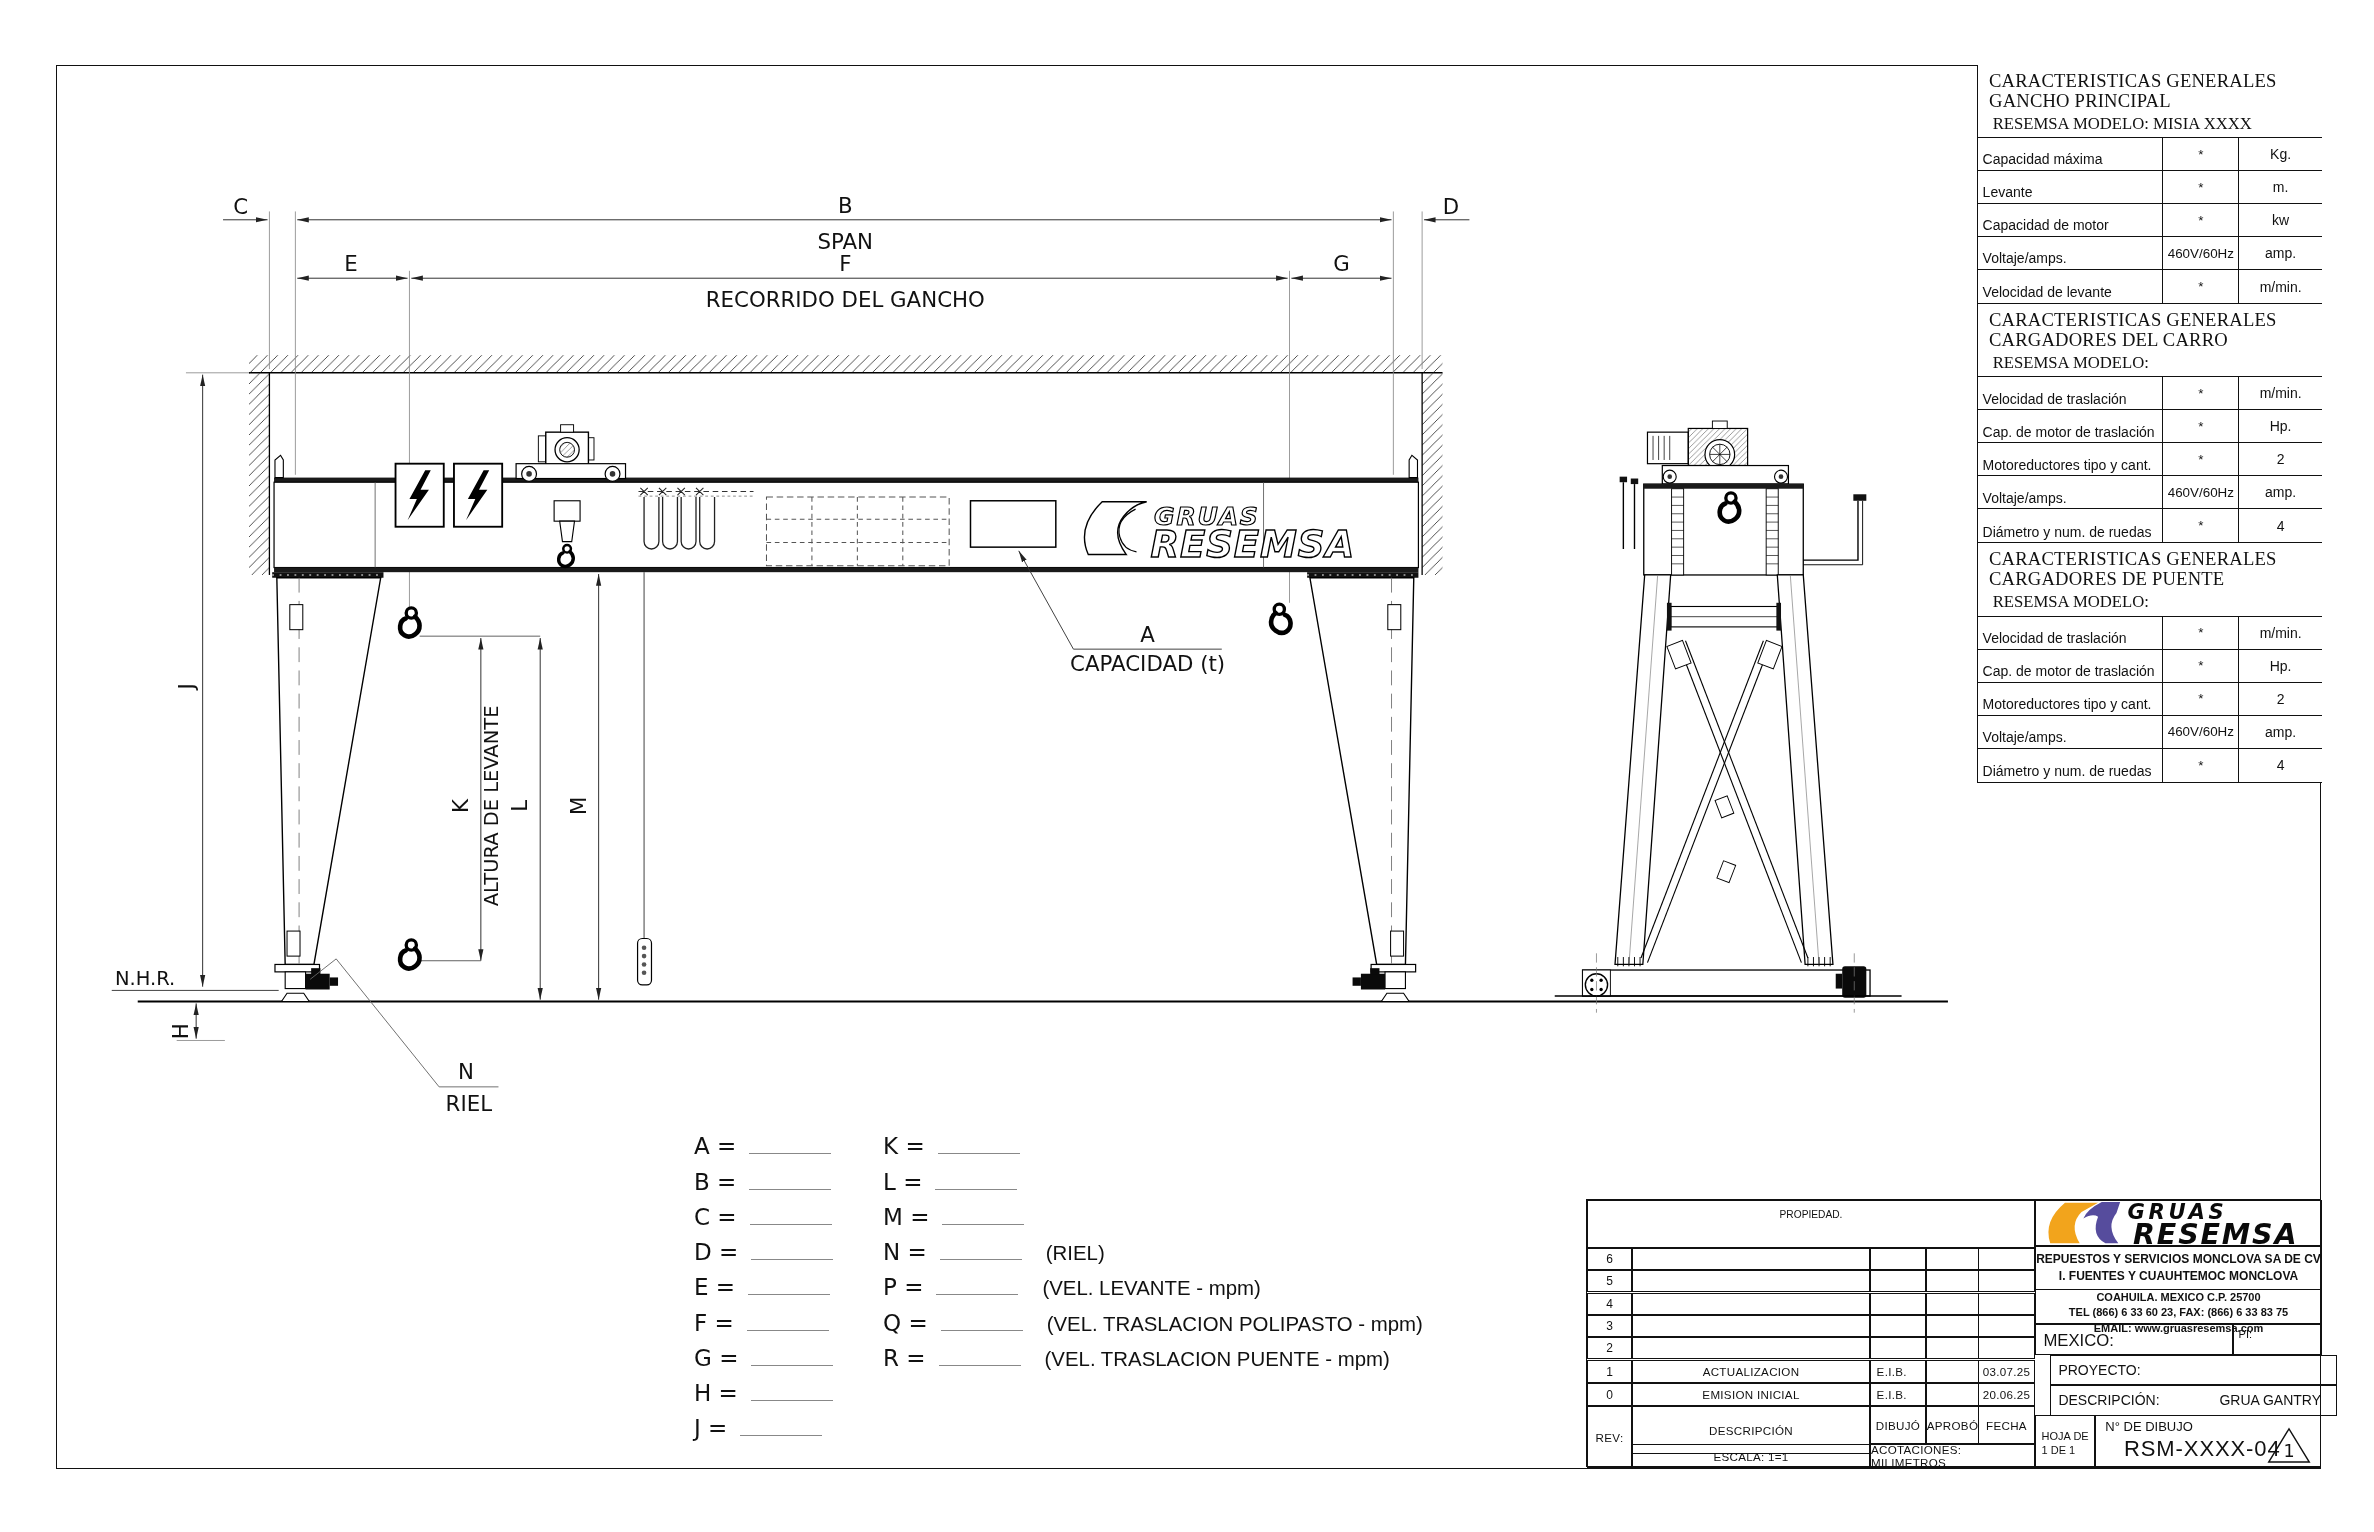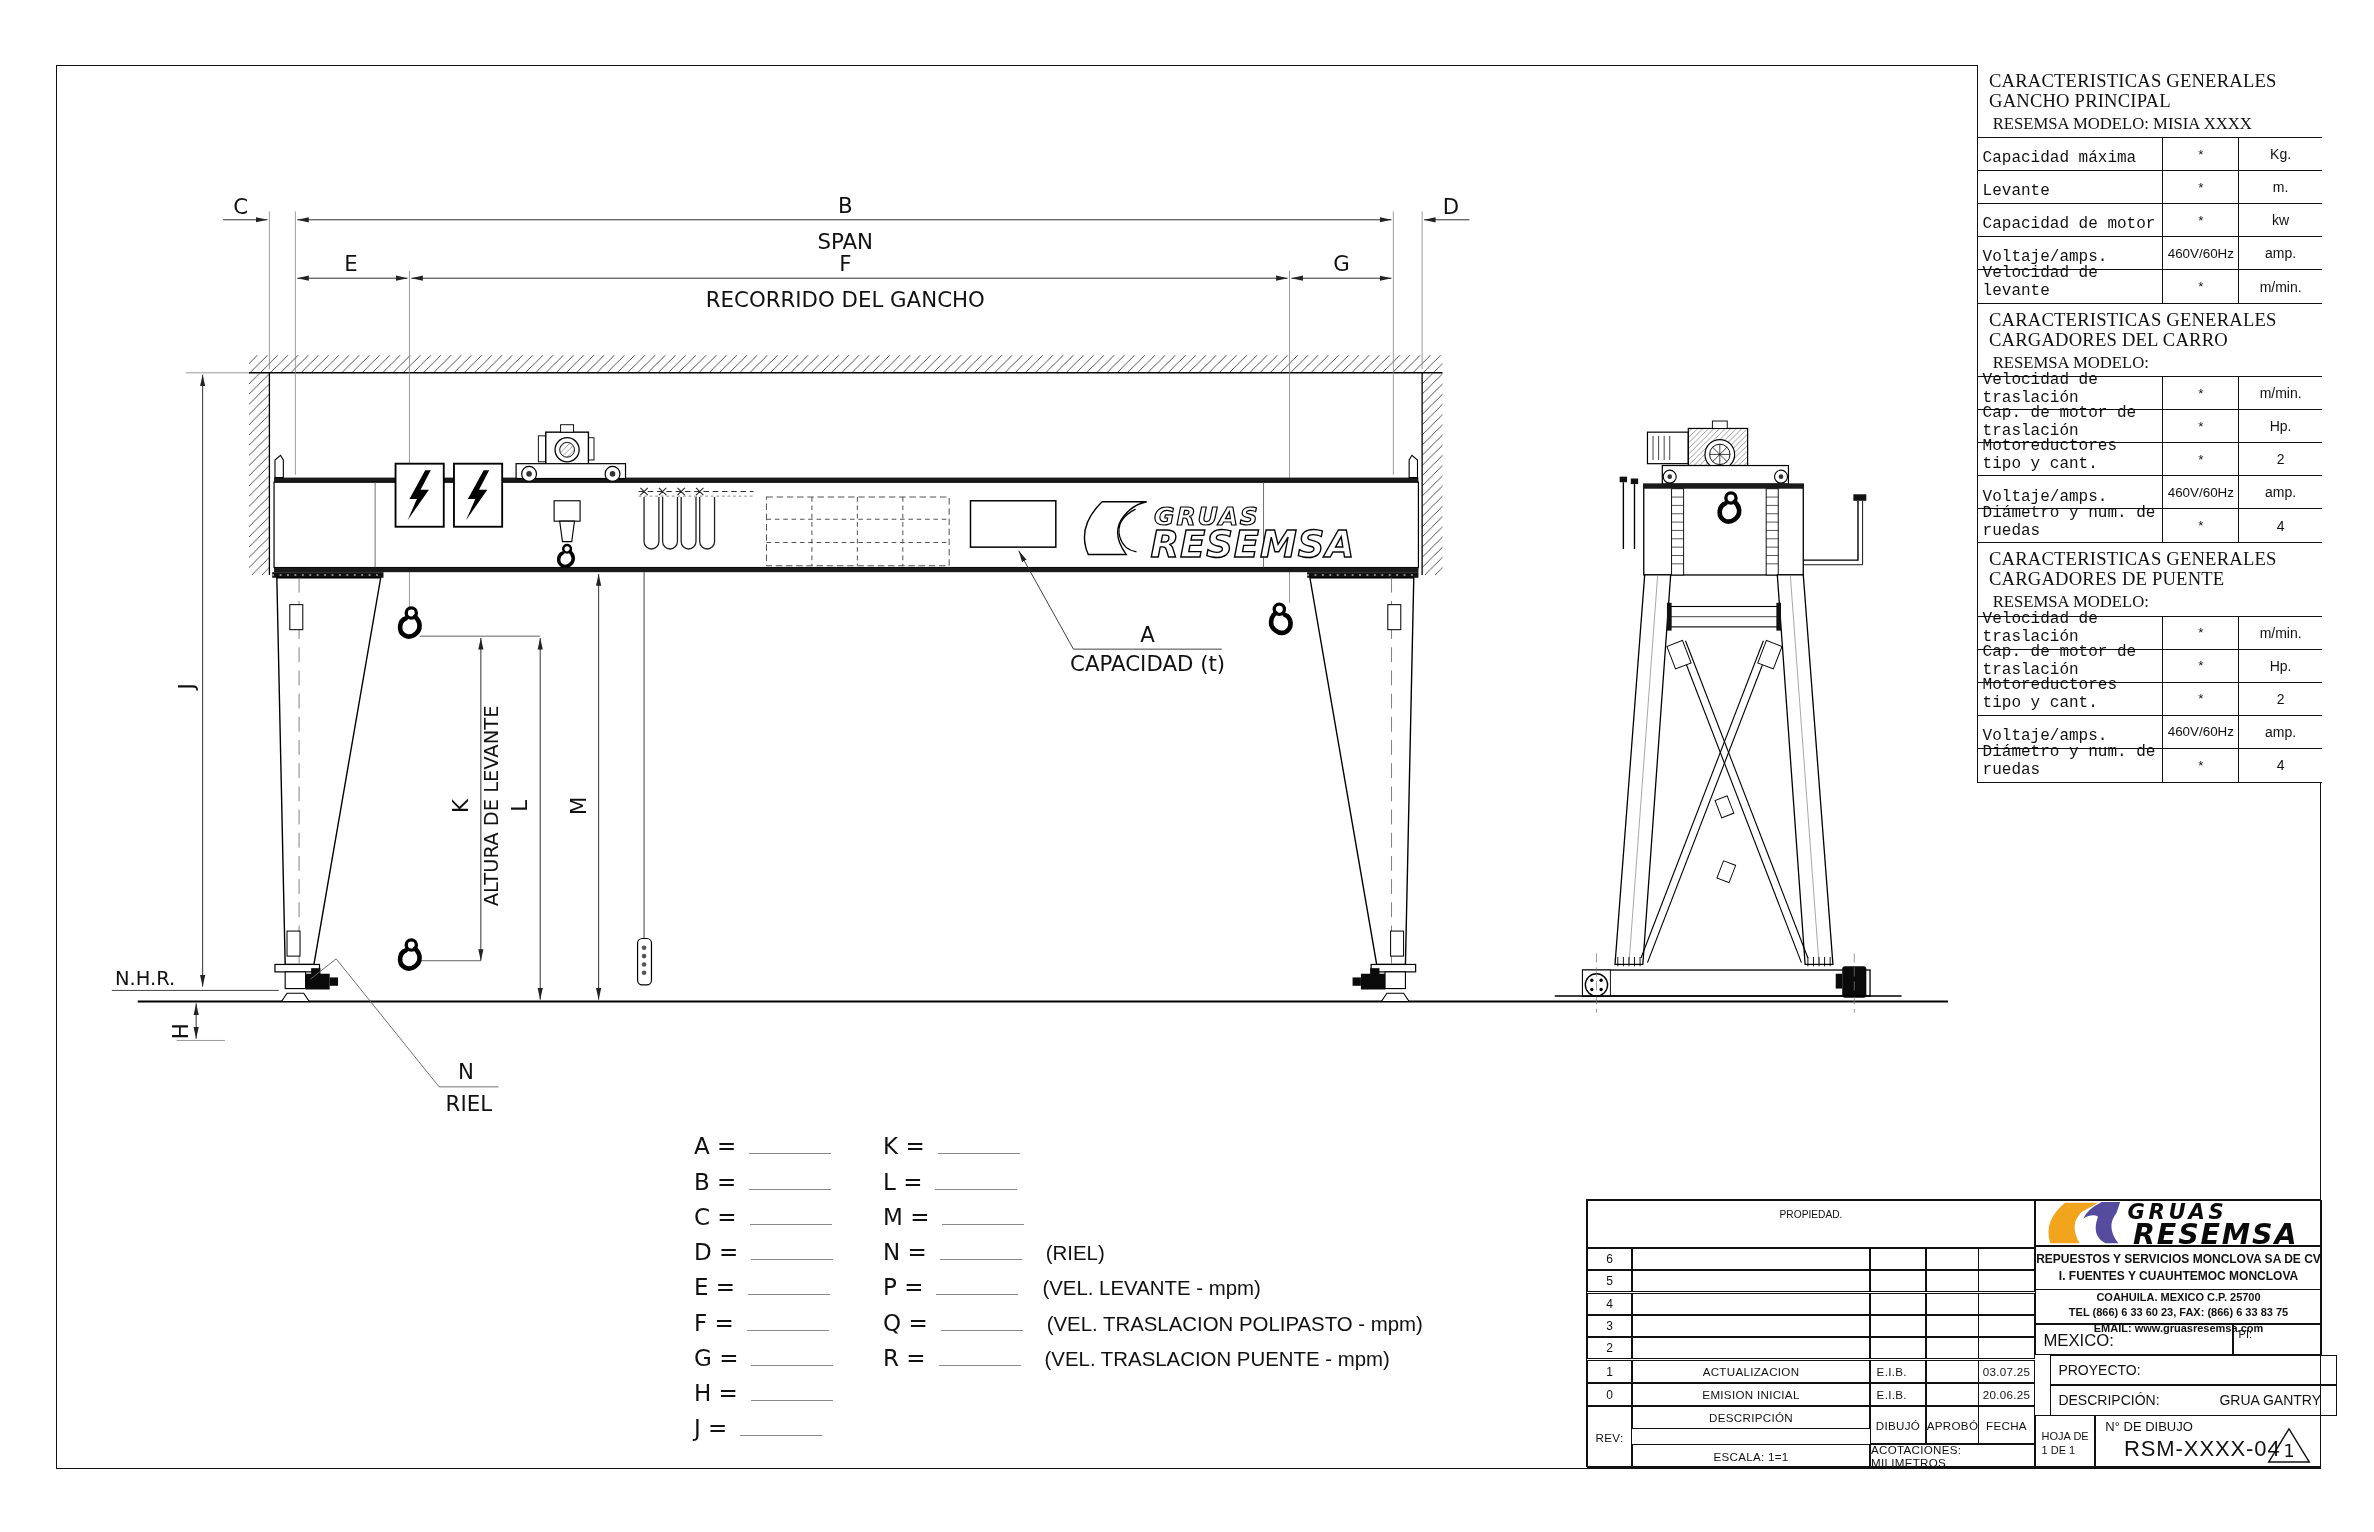--- a/index.html
+++ b/index.html
@@ -7,21 +7,21 @@
   .abs{position:absolute;}
   .sheet-border{left:56px;top:65px;width:2263px;height:1402px;border:1.9px solid #111;}
   svg text{font-family:"DejaVu Sans",sans-serif;}
   
   .spec{left:1977px;top:65px;width:345px;background:#fff;border-left:1.4px solid #111;border-bottom:1.4px solid #111;box-sizing:border-box;}
   .spec-head{border-bottom:0.9px solid #111;padding:5.6px 3.7px 3.7px 11px;font-family:"Liberation Serif","DejaVu Serif",serif;}
   .spec-head .t1,.spec-head .t2{font-size:18.6px;letter-spacing:0.2px;line-height:1.08;}
   .spec-head .t3{font-size:16.7px;margin-top:2.8px;padding-left:3.7px;}
   .spec-row{display:flex;height:33px;border-bottom:0.9px solid #111;box-sizing:border-box;}
   .spec-row:last-child{border-bottom:none;}
-  .c-label{width:185px;display:flex;align-items:flex-end;padding:0 1.9px 2.8px 4.6px;font-size:16px;box-sizing:border-box;font-family:Liberation Mono, monospace;}
+  .c-label{width:185px;display:flex;align-items:flex-end;padding:0 1.9px 2.8px 4.6px;font-size:14px;box-sizing:border-box;}
   .c-val{width:76px;border-left:0.9px solid #111;display:flex;align-items:center;justify-content:center;font-size:13.4px;box-sizing:border-box;}
   .c-unit{width:84px;border-left:0.9px solid #111;display:flex;align-items:center;justify-content:center;font-size:14px;box-sizing:border-box;}
   
   .leg-row{position:absolute;height:32px;white-space:nowrap;}
   .leg-key{font-size:23px;font-family:"DejaVu Sans",sans-serif;}
   .leg-line{display:inline-block;width:82px;height:20.4px;border-bottom:1.1px solid #888;margin-left:13px;}
   .leg-note{font-size:20.4px;margin-left:24px;font-family:Liberation Sans, sans-serif;}
   
   .tb{left:1586px;top:1199px;width:735px;height:268px;border:1.4px solid #111;box-sizing:border-box;background:#fff;}
   .tb .cell{position:absolute;box-sizing:border-box;border:0.9px solid #111;}
@@ -458,21 +458,21 @@
   <div class="cell rev-txt" style="left:283px;top:160px;width:56px;height:23px;justify-content:flex-start;padding-left:5.6px">E.I.B.</div>
   <div class="cell rev-txt" style="left:339px;top:160px;width:53px;height:23px"></div>
   <div class="cell rev-txt" style="left:391px;top:160px;width:57px;height:23px">03.07.25</div>
   <div class="cell rev-num" style="left:0;top:183px;width:45px;height:23px">0</div>
   <div class="cell rev-txt" style="left:45px;top:183px;width:238px;height:23px">EMISION INICIAL</div>
   <div class="cell rev-txt" style="left:283px;top:183px;width:56px;height:23px;justify-content:flex-start;padding-left:5.6px">E.I.B.</div>
   <div class="cell rev-txt" style="left:339px;top:183px;width:53px;height:23px"></div>
   <div class="cell rev-txt" style="left:391px;top:183px;width:57px;height:23px">20.06.25</div>
 
   <div class="cell rev-txt" style="left:0;top:206px;width:45px;height:62px">REV:</div>
-  <div class="cell rev-txt" style="left:45px;top:206px;width:238px;height:23px">DESCRIPCIÓN</div>
+  <div class="cell rev-txt" style="left:45px;top:206px;width:238px;height:48px">DESCRIPCIÓN</div>
   <div class="cell rev-txt" style="left:283px;top:206px;width:56px;height:38px">DIBUJÓ</div>
   <div class="cell rev-txt" style="left:339px;top:206px;width:53px;height:38px">APROBÓ</div>
   <div class="cell rev-txt" style="left:391px;top:206px;width:57px;height:38px">FECHA</div>
   <div class="cell rev-txt" style="left:45px;top:244px;width:238px;height:24px">ESCALA: 1=1</div>
   <div class="cell rev-txt" style="left:283px;top:244px;width:165px;height:24px">ACOTACIONES: MILIMETROS</div>
 
   <div class="cell" style="left:448px;top:0;width:287px;height:46px;overflow:hidden">
     <svg width="287" height="46" viewBox="0 0 309 50">
       <path d="M66,2 L30,2 Q6,22 14,46 L46,46 Q34,26 48,12 Z" fill="#F2A41C"></path>
       <path d="M90,1 L70,1 Q54,9 50,19 Q60,13 66,17 Q58,37 74,46 L88,46 Q74,28 86,13 Z" fill="#564C9D"></path>

